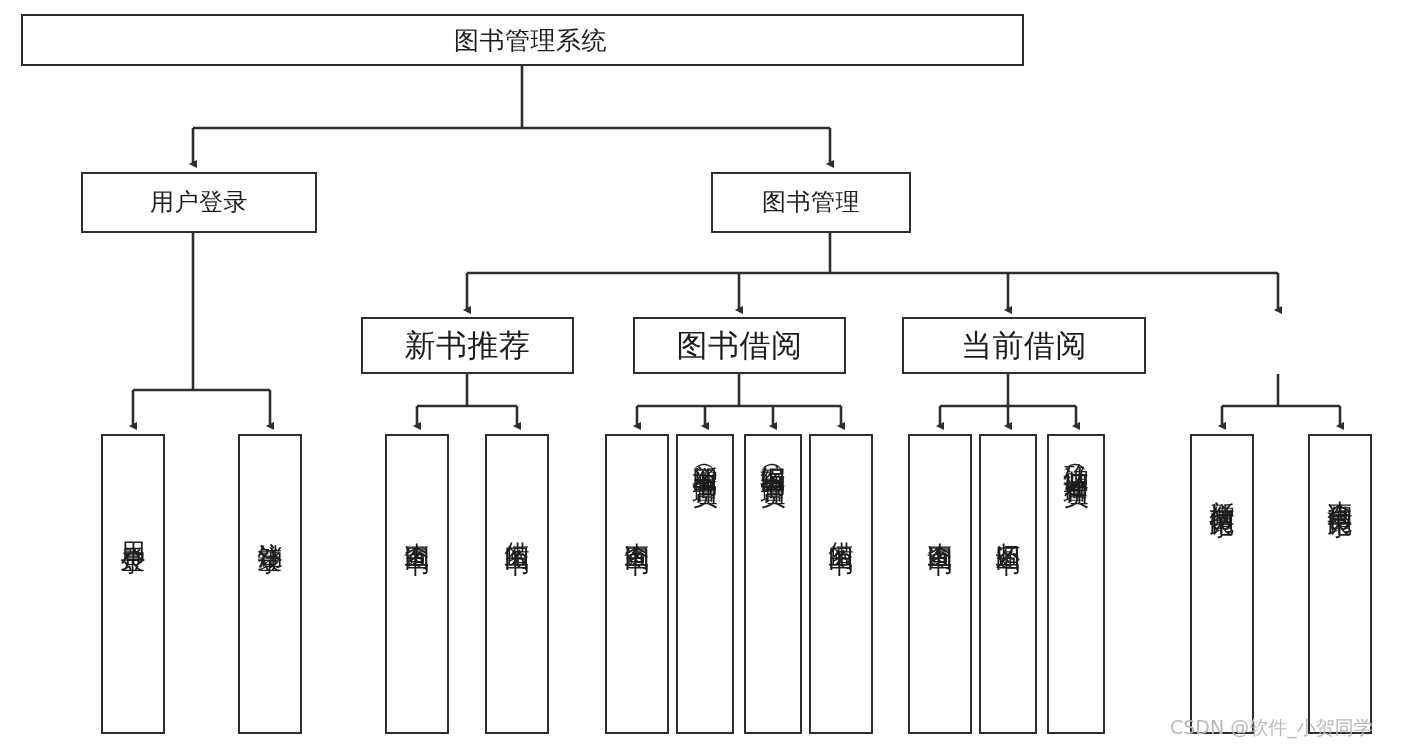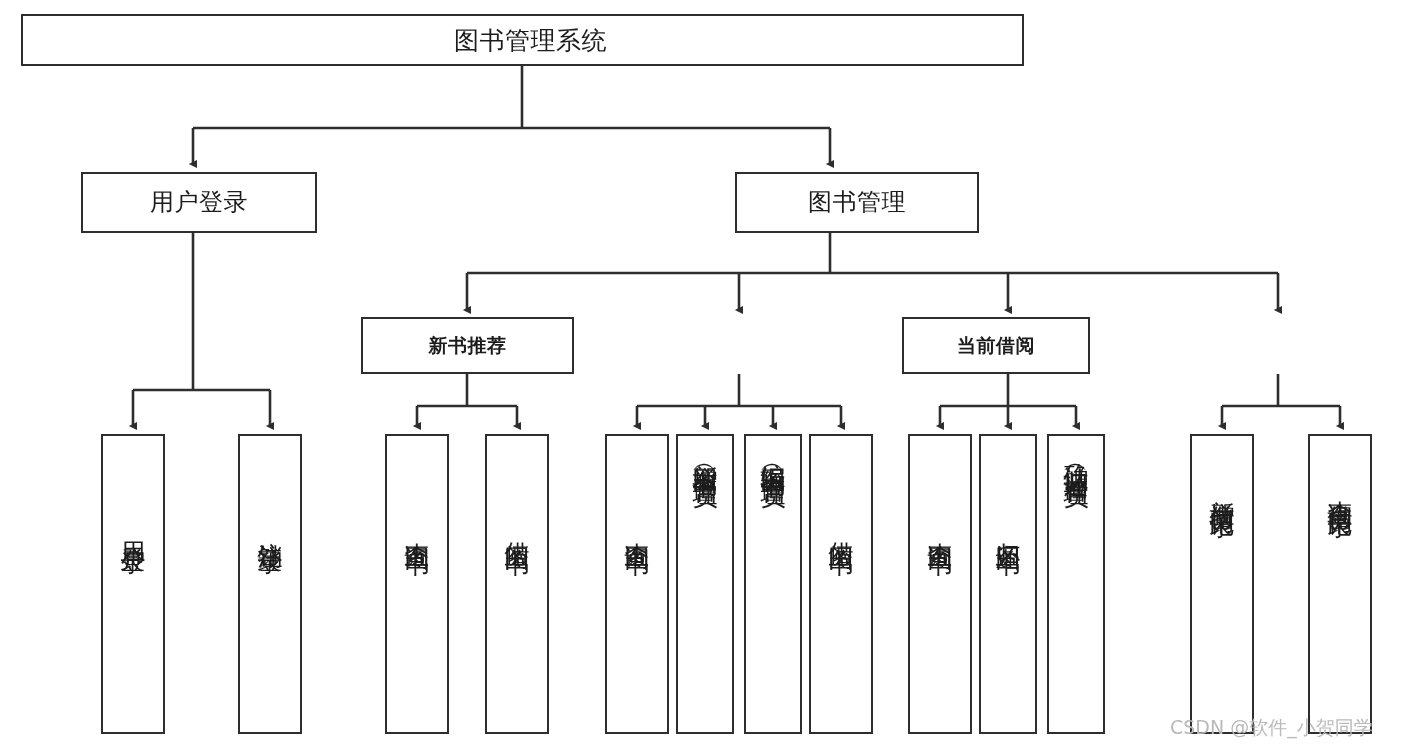--- a/index.html
+++ b/index.html
@@ -42,22 +42,21 @@
     line-height: 1.08;
     white-space: nowrap;
   }
   .node-root .node-label {
     font-size: 25px;
   }
   .node-branch .node-label {
     font-size: 24px;
   }
   .node-sub .node-label {
-    font-size: 19px;
-    font-weight: bold;
+    font-size: 31px;
   }
   .node-leaf {
     align-items: flex-start;
     justify-content: center;
     padding-top: 0;
   }
   .node-leaf .node-label {
     writing-mode: vertical-rl;
     text-orientation: upright;
     font-size: 25px;
@@ -132,28 +131,31 @@
     </g>
   </svg>
 
   <div class="node node-root" style="left:21px; top:14px; width:1003px; height:52px;padding-left:16px;">
     <span class="node-label">图书管理系统</span>
   </div>
 
   <div class="node node-branch" style="left:81px; top:172px; width:236px; height:61px;">
     <span class="node-label">用户登录</span>
   </div>
-  <div class="node node-branch" style="left:735px; top:172px; width:244px; height:61px;">
+  <div class="node node-branch" style="left:711px; top:172px; width:200px; height:61px;">
     <span class="node-label">图书管理</span>
   </div>
 
   <div class="node node-sub" style="left:361px; top:317px; width:213px; height:57px;">
     <span class="node-label">新书推荐</span>
   </div>
-  <div class="node node-sub" style="left:902px; top:317px; width:188px; height:57px;align-items:center;">
+  <div class="node node-sub" style="left:633px; top:317px; width:213px; height:57px;">
+    <span class="node-label">图书借阅</span>
+  </div>
+  <div class="node node-sub" style="left:902px; top:317px; width:244px; height:57px;align-items:center;">
     <span class="node-label">当前借阅</span>
   </div>
 
   <div class="node node-leaf" style="left:101px; top:434px; width:64px; height:300px; padding-top:86px;">
     <span class="node-label">用户登录</span>
   </div>
   <div class="node node-leaf" style="left:238px; top:434px; width:64px; height:300px; padding-top:86px;">
     <span class="node-label">注销登录</span>
   </div>
 

